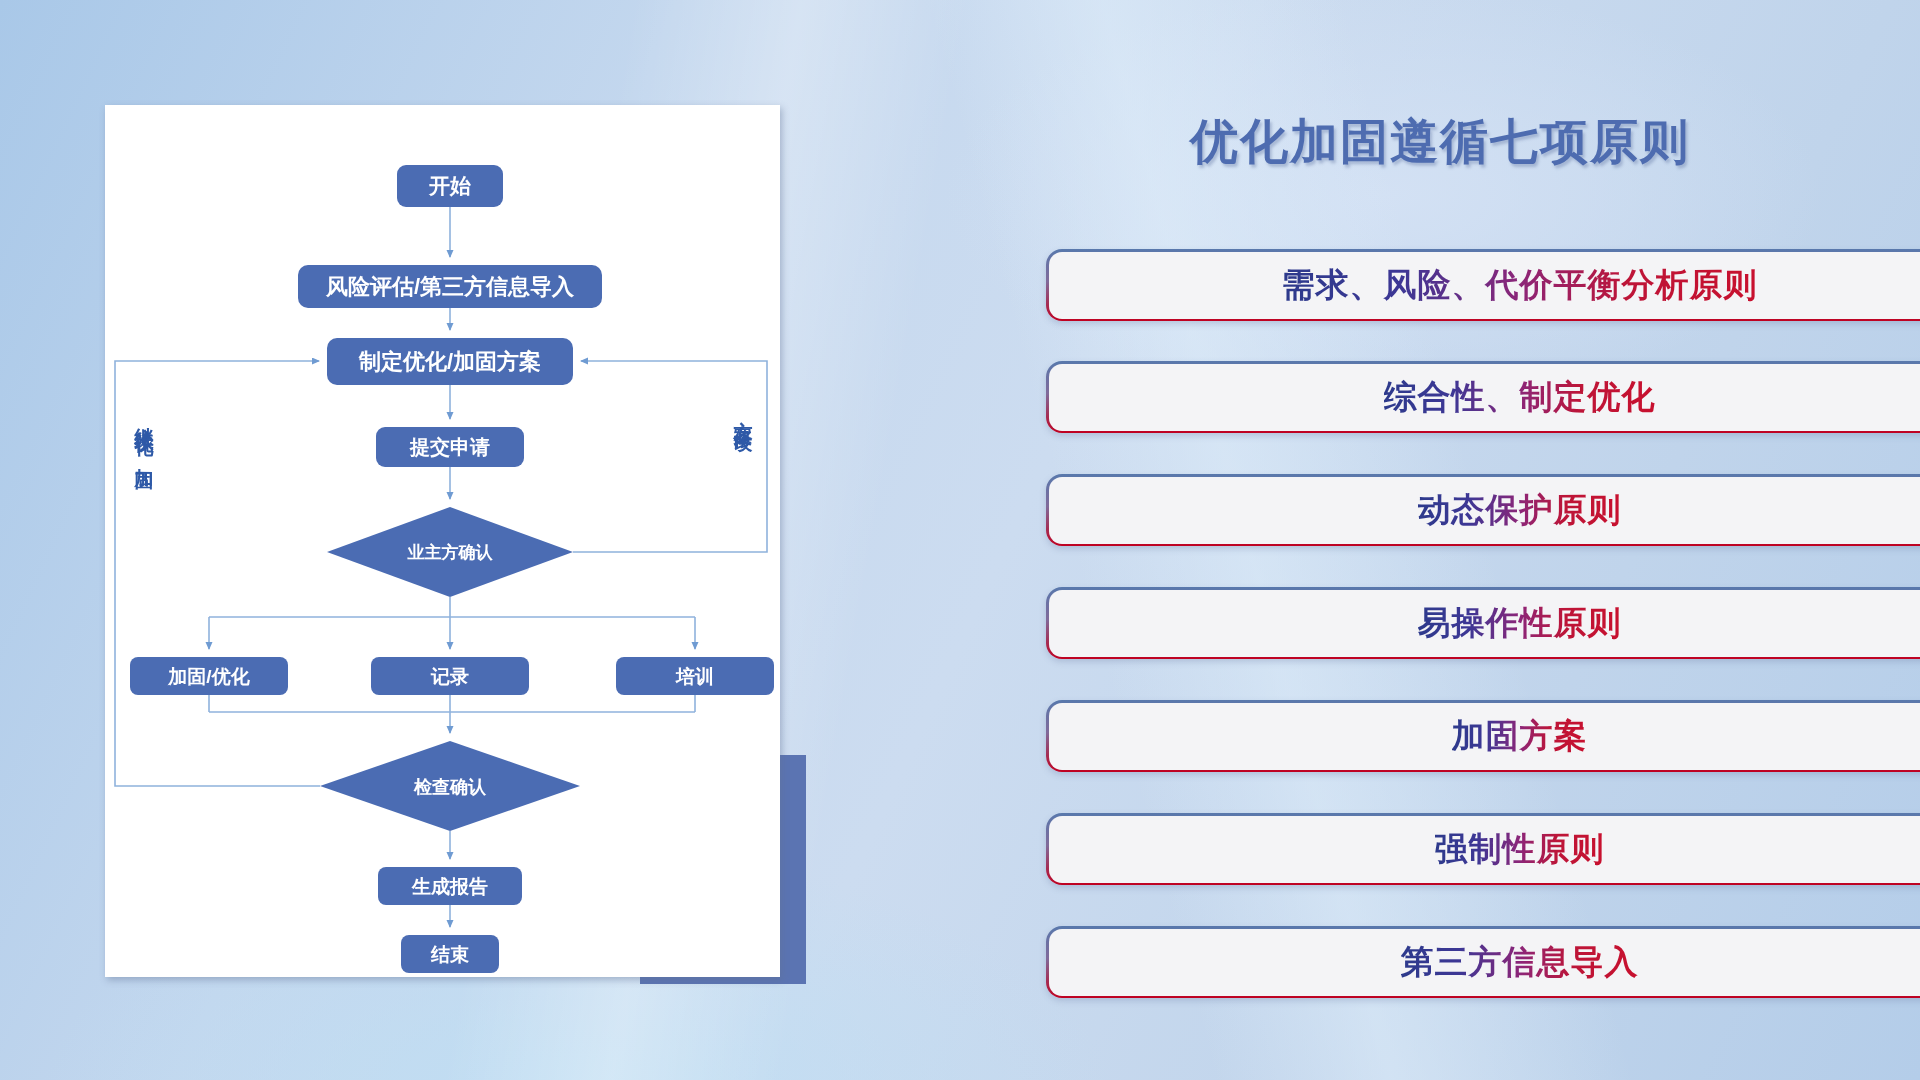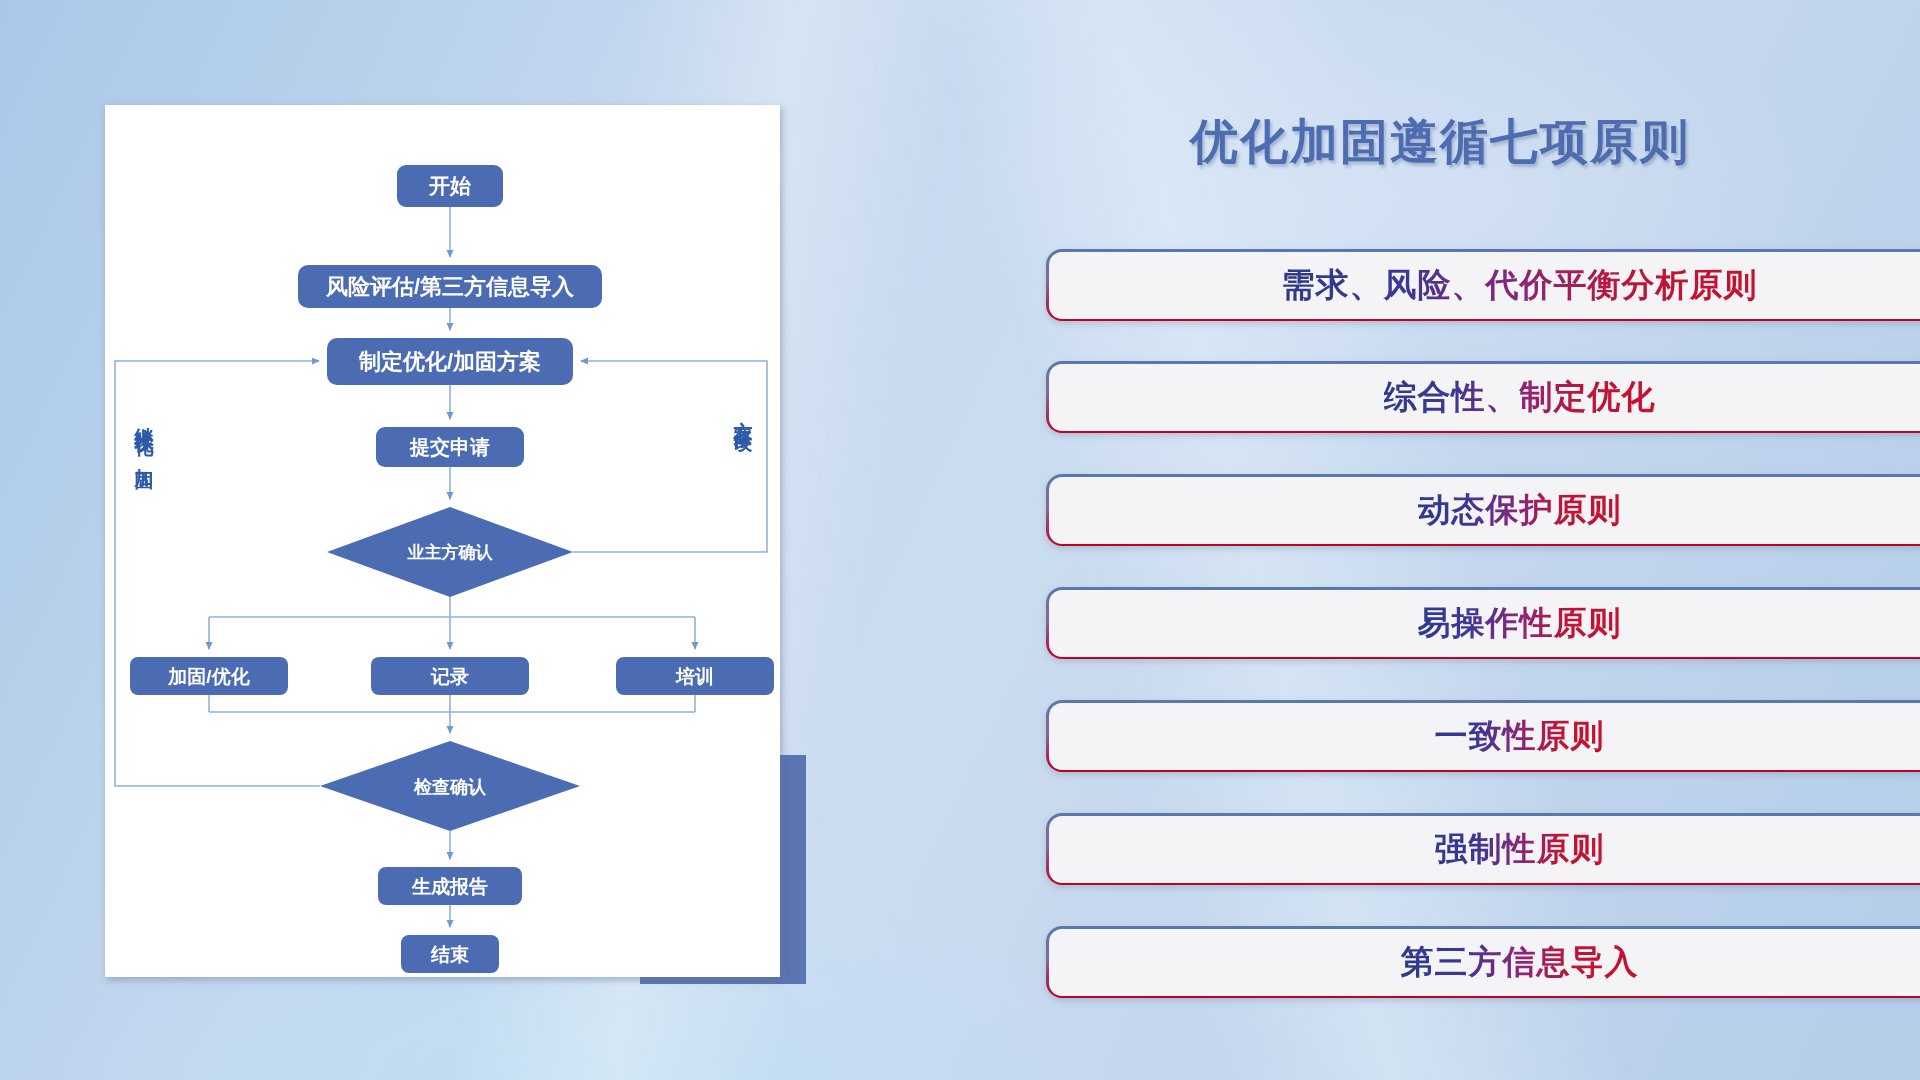--- a/index.html
+++ b/index.html
@@ -154,21 +154,21 @@
     <span class="principle-text">动态保护原则</span>
   </div>
 </div>
 <div class="principle-box pb-4">
   <div class="principle-inner">
     <span class="principle-text">易操作性原则</span>
   </div>
 </div>
 <div class="principle-box pb-5">
   <div class="principle-inner">
-    <span class="principle-text">一致性原则</span>
+    <span class="principle-text">加固方案</span>
   </div>
 </div>
 <div class="principle-box pb-6">
   <div class="principle-inner">
     <span class="principle-text">强制性原则</span>
   </div>
 </div>
 <div class="principle-box pb-7">
   <div class="principle-inner">
     <span class="principle-text">第三方信息导入</span>

